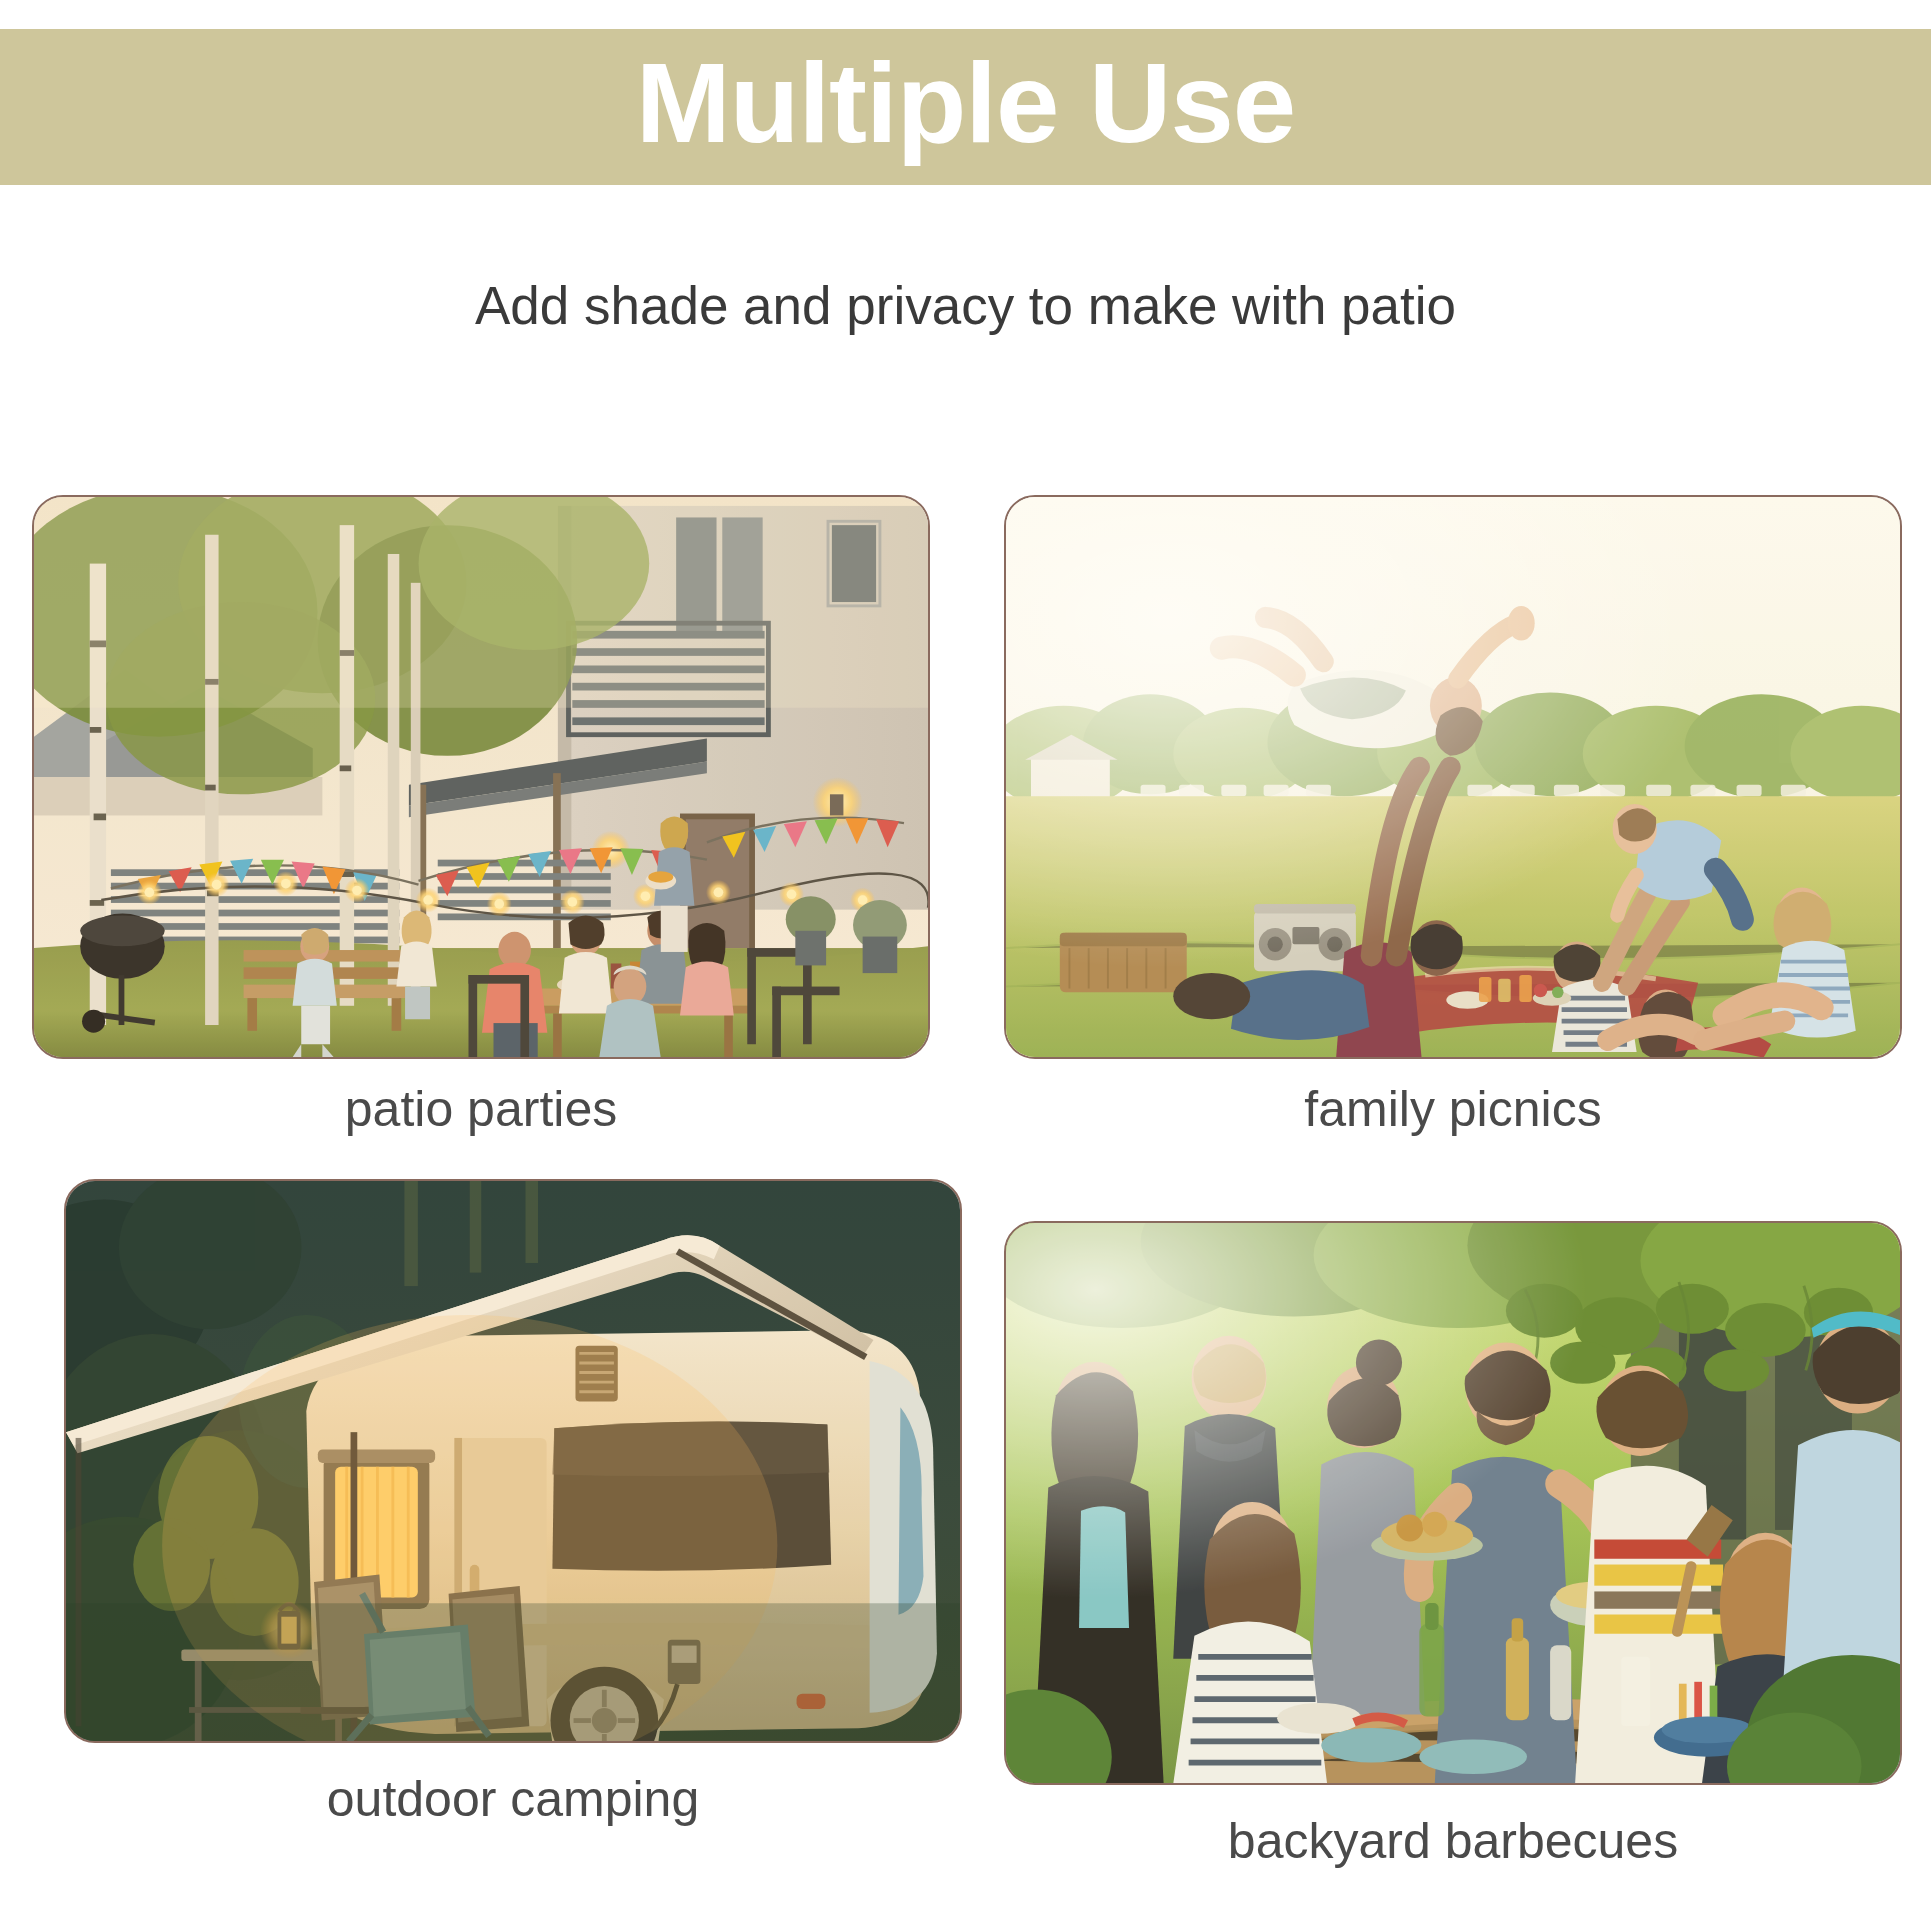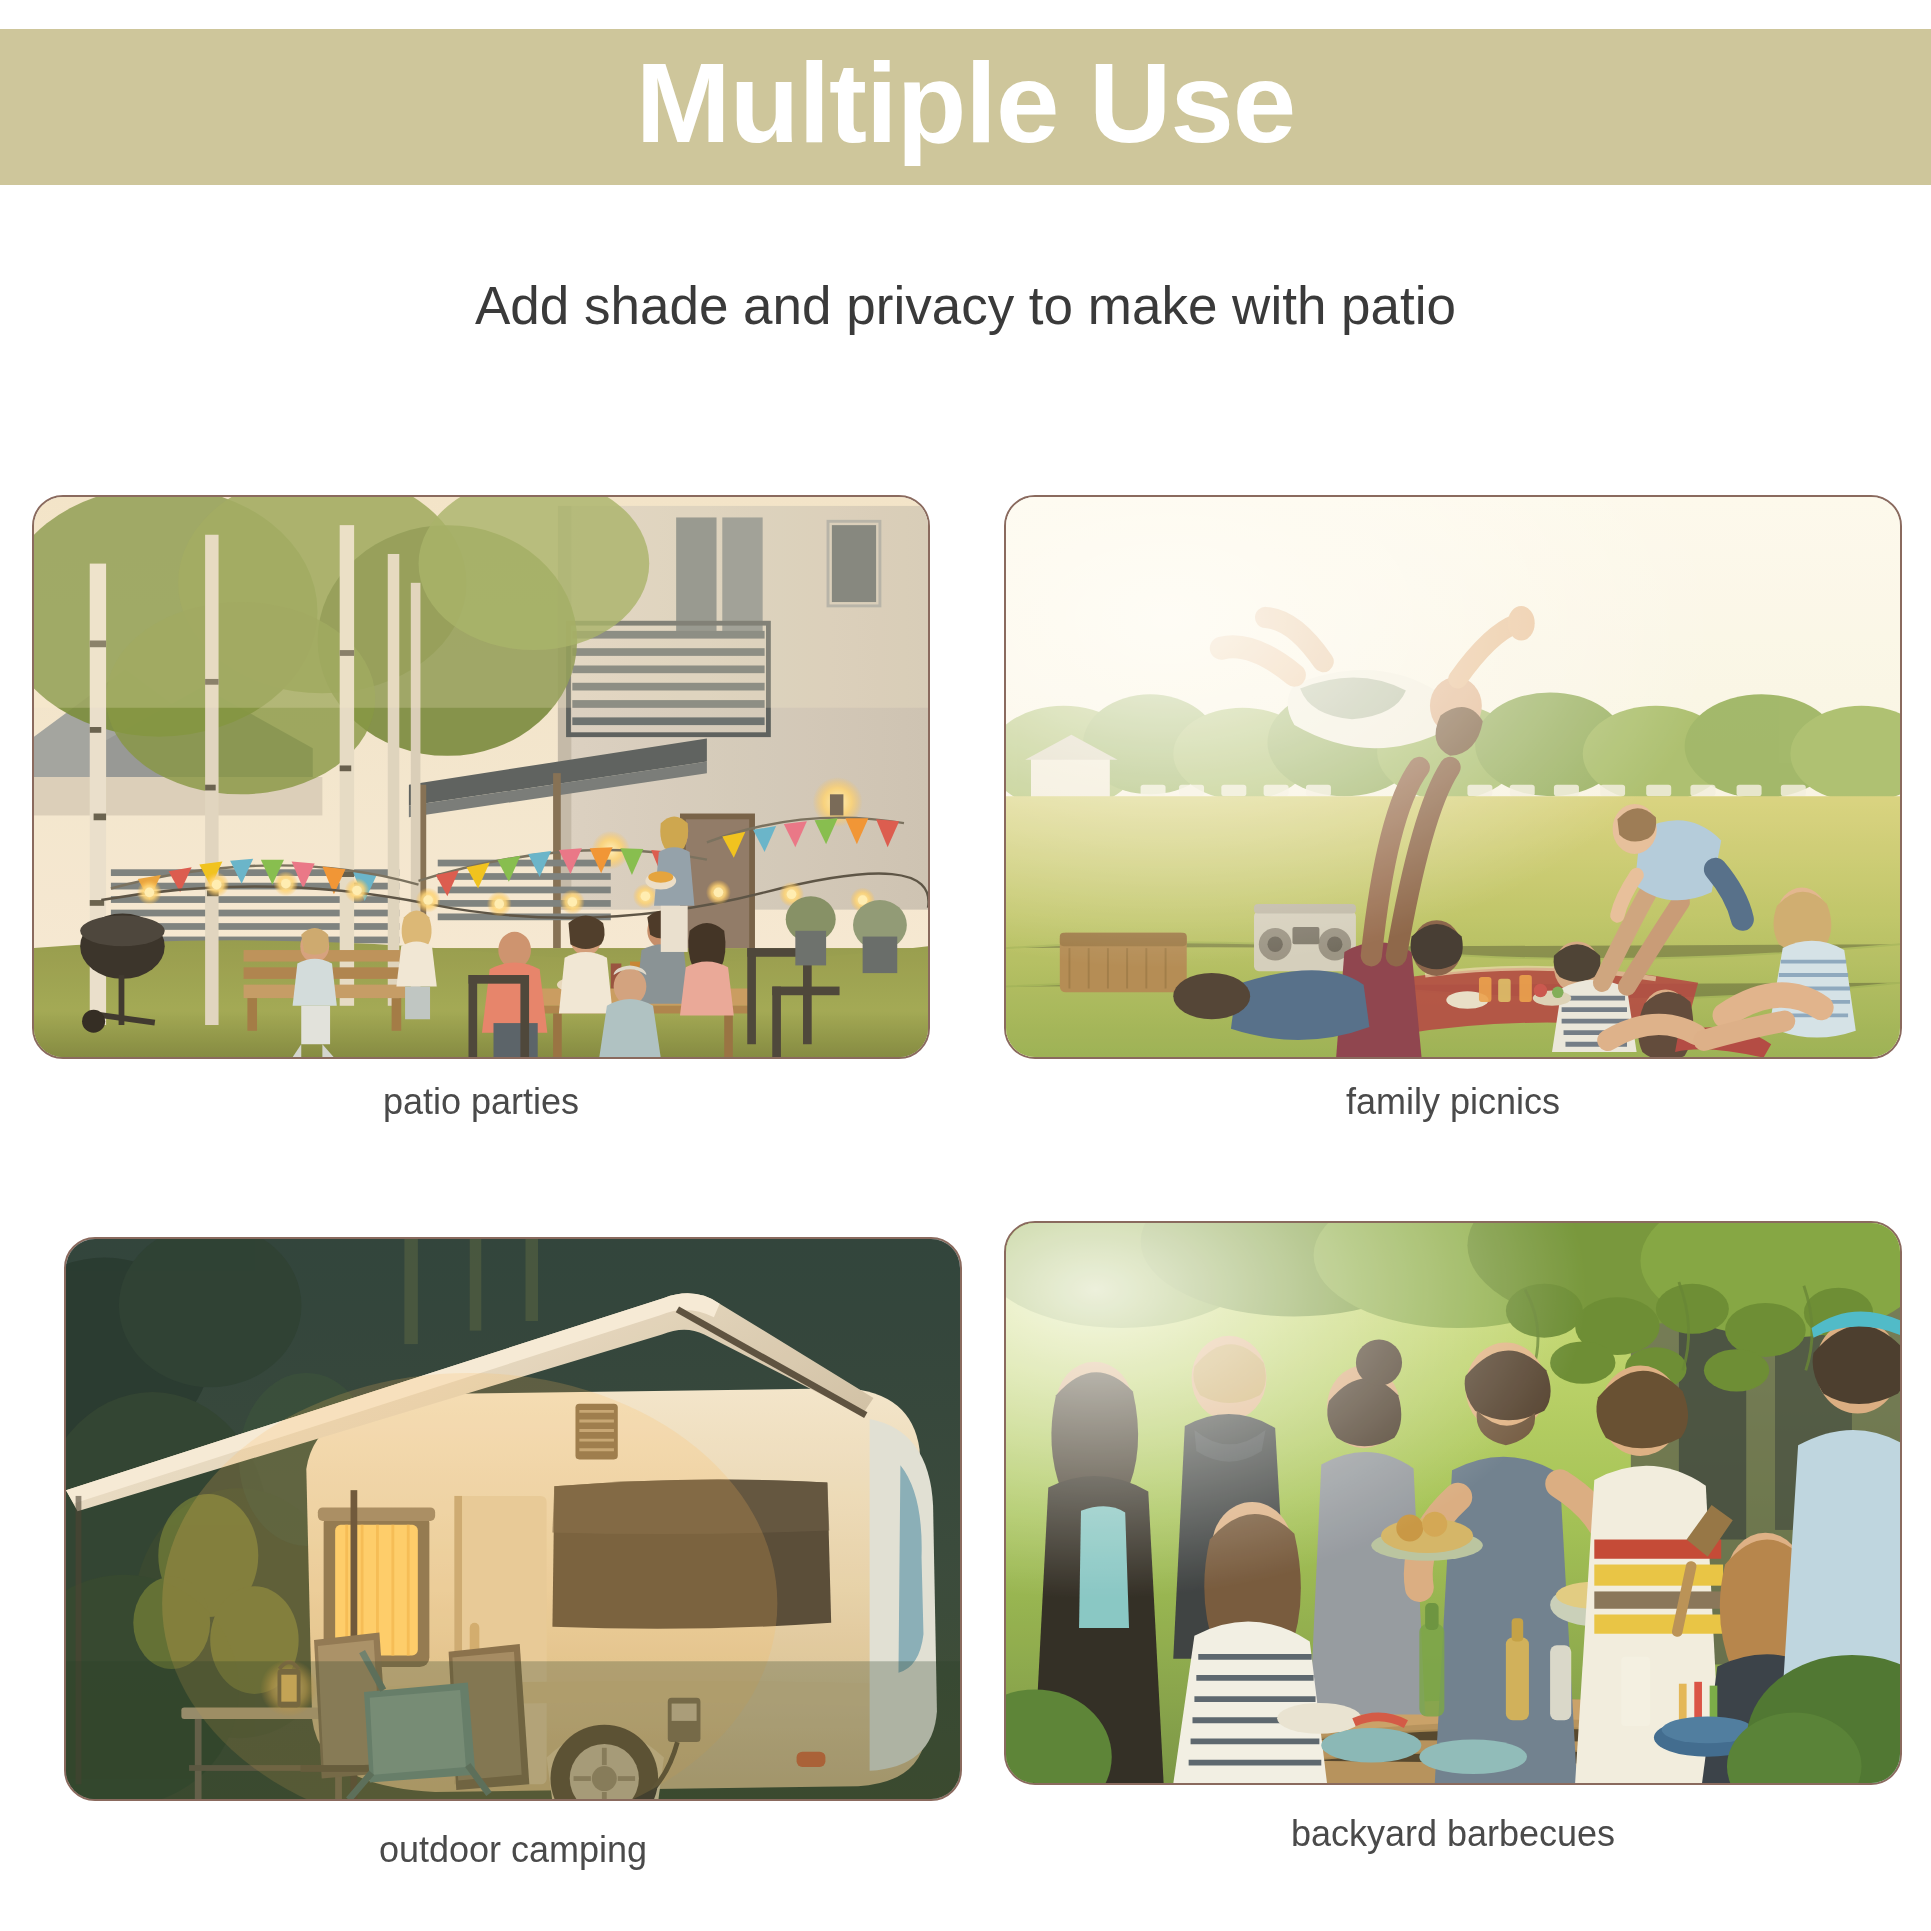--- a/index.html
+++ b/index.html
@@ -33,38 +33,38 @@
   .subtitle span{display:block;}
 
   
   .grid{
     position:absolute;left:32px;top:495px;
     width:1870px;
   }
   .cell{position:absolute;}
   .cell.c0{left:0;top:0;}
   .cell.c1{left:972px;top:0;}
-  .cell.c2{left:0;top:742px;padding-left:32px;}
+  .cell.c2{left:0;top:684px;padding-left:32px;}
   .cell.c3{left:972px;top:726px;}
 
   .photo{
     position:relative;
     width:898px;height:564px;
     border:2.9px solid #8a6a5e;
     border-radius:31px;
     overflow:hidden;
     background:#ddd;
     box-sizing:border-box;
   }
   .photo svg{display:block;width:100%;height:100%;}
 
   .caption{
     width:898px;text-align:center;
     margin-top:23px;
-    font-size:36px;font-weight:300;color:#4a4a4a;
+    font-size:50px;font-weight:300;color:#4a4a4a;
     line-height:1.1;
   }
   .cell.c2 .caption, .cell.c3 .caption{margin-top:29px;}
 </style>
 </head>
 <body>
 
 <div class="page">
 
   <div class="banner" style="background: rgb(206, 198, 155);">

